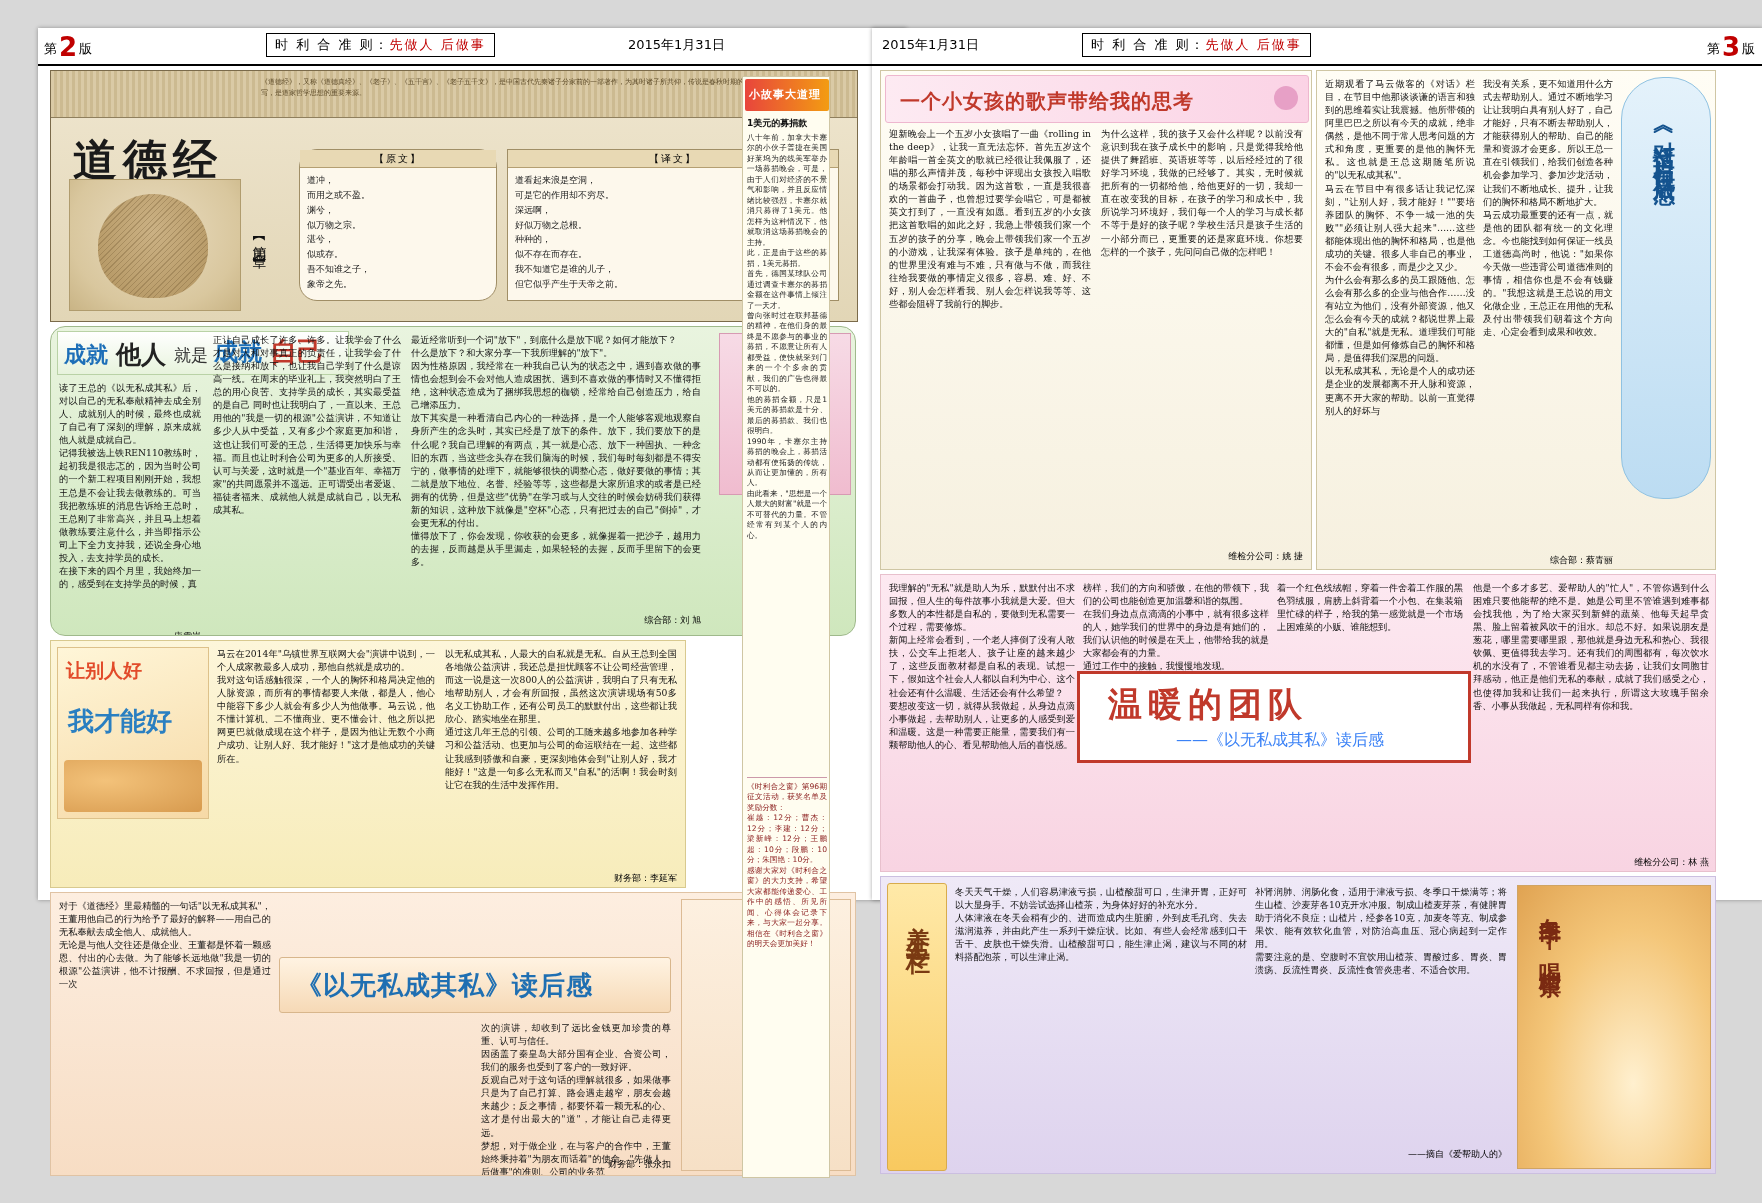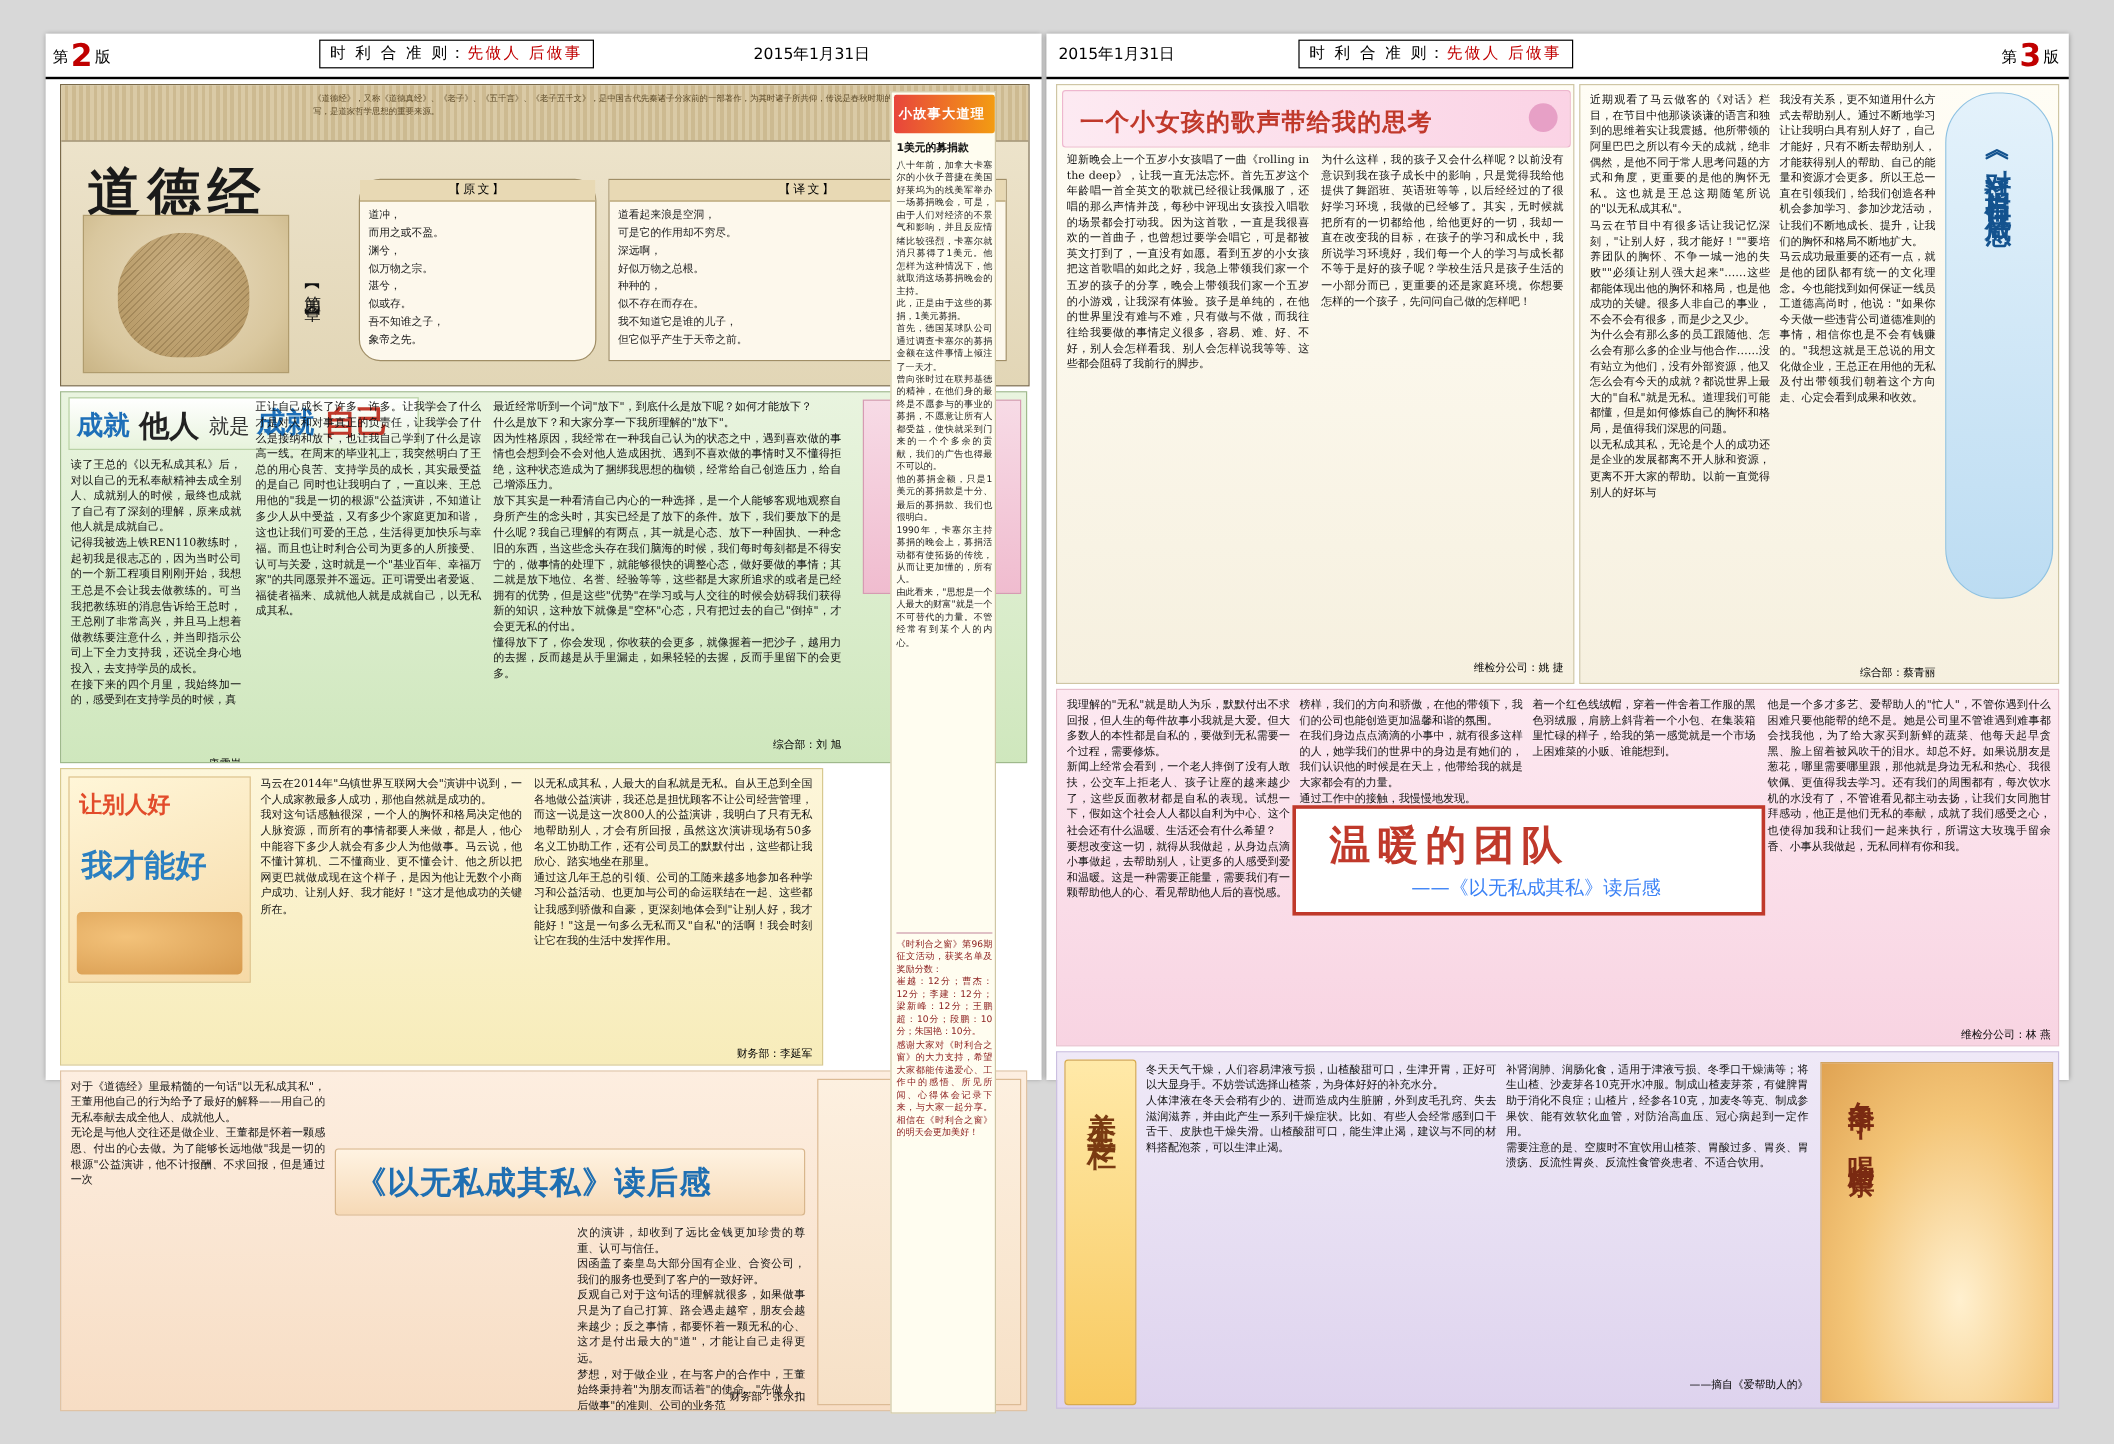--- a/index.html
+++ b/index.html
@@ -3,21 +3,21 @@
 <meta charset="utf-8">
 <style>
   html,body{margin:0;padding:0;}
   body{
     width:1762px;height:1203px;
     background:#d8d8d8;
     font-family:"DejaVu Sans","Liberation Sans",sans-serif;
     overflow:hidden;
   }
   .spread{position:absolute;left:0;top:0;width:1762px;height:1203px;}
-  .page{position:absolute;top:28px;height:872px;background:#ffffff;box-shadow:0 0 4px rgba(0,0,0,.35);}
+  .page{position:absolute;top:28px;height:872px;background:#ffffff;box-shadow:0 0 4px rgba(0,0,0,.35);padding-left:39px;}
   .page-left{left:38px;width:830px;}
   .page-right{left:872px;width:852px;}
 
   
   .masthead{position:absolute;left:0;top:0;width:100%;height:36px;border-bottom:2px solid #000;}
   .mh-pageno{position:absolute;top:4px;font-size:13px;color:#000;}
   .mh-pageno .big{color:#c00000;font-size:26px;font-weight:bold;vertical-align:-3px;padding:0 2px;}
   .mh-rule{position:absolute;top:5px;height:22px;border:1px solid #000;padding:0 8px;font-size:13px;line-height:22px;letter-spacing:2px;}
   .mh-rule b{color:#c00000;font-weight:normal;}
   .mh-date{position:absolute;top:8px;font-size:13px;}
@@ -51,21 +51,21 @@
 
   
   .artbox{position:absolute;box-sizing:border-box;border:1px solid #999;overflow:hidden;}
 
   .sign{font-size:9px;text-align:right;margin-top:3px;}
 
   .tiny{font-size:7.6px;line-height:1.38;}
   .vert{writing-mode:vertical-rl;text-orientation:upright;}
 
   
-  .g-green{background:linear-gradient(180deg,#e9f4df,#cfe7bd);}
+  .g-green{background:linear-gradient(180deg,#e9f4df,#cfe7bd);border-radius:15px;}
   .g-pink{background:linear-gradient(180deg,#fde9f1,#f8d4e2);}
   .g-yellow{background:linear-gradient(180deg,#fdf6da,#f7ecba);}
   .g-peach{background:linear-gradient(180deg,#fdeee0,#f7ddc4);}
   .g-cream{background:linear-gradient(180deg,#fffdf5,#f6f0df);}
   .g-lav{background:linear-gradient(180deg,#efe9f7,#ded3ee);}
 </style>
 </head>
 <body>
 
 <div class="spread">

